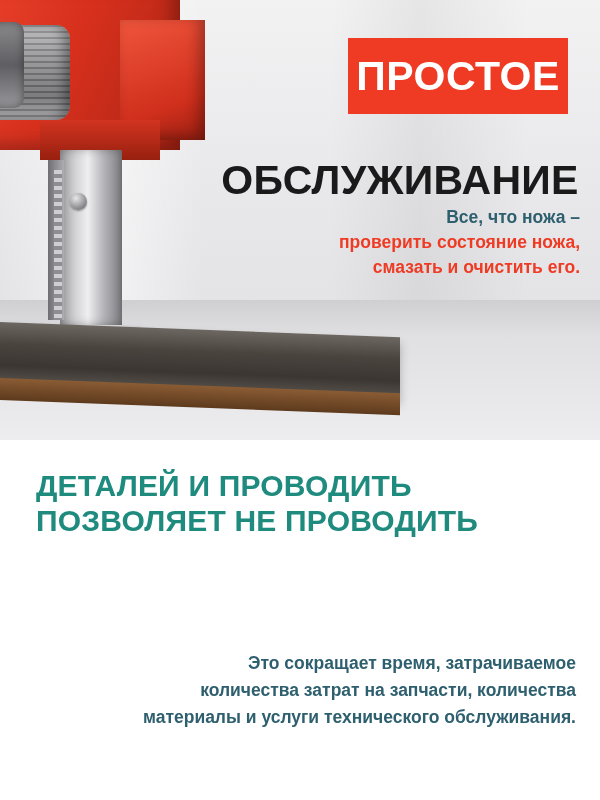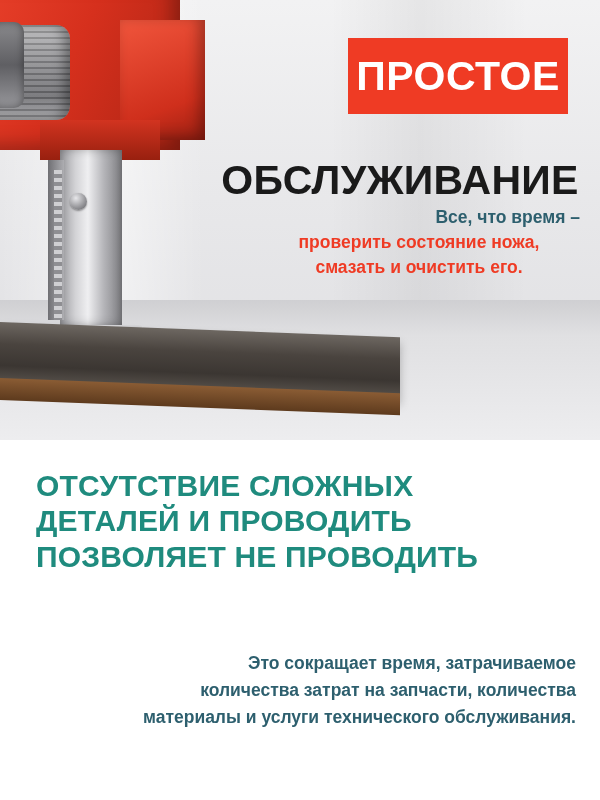--- a/index.html
+++ b/index.html
@@ -213,21 +213,21 @@
     position: absolute;
     left: 258px;
     top: 205px;
     width: 322px;
     text-align: right;
     font-size: 17.5px;
     font-weight: bold;
     line-height: 1.42;
     color: #2d5f6e;
   }
-  .subcopy .accent { color: #ef3b24; text-align: center; }
+  .subcopy .accent { color: #ef3b24; }
 
   
   .teal-head {
     position: absolute;
     left: 36px;
     top: 468px;
     width: 540px;
     font-size: 30px;
     font-weight: bold;
     color: #1f8b7e;
@@ -277,27 +277,26 @@
     <div class="bar-edge"></div>
   </div>
 
   <div class="banner">
     <span class="banner-text">ПРОСТОЕ</span>
   </div>
 
   <div class="headline2">ОБСЛУЖИВАНИЕ</div>
 
   <div class="subcopy">
-    <div>Все, что время –</div>
+    <div>Все, что ножа –</div>
     <div class="accent">проверить состояние ножа,</div>
     <div class="accent">смазать и очистить его.</div>
   </div>
 
   <div class="teal-head">
-    <div>ОТСУТСТВИЕ СЛОЖНЫХ</div>
     <div>ДЕТАЛЕЙ И ПРОВОДИТЬ</div>
     <div>ПОЗВОЛЯЕТ НЕ ПРОВОДИТЬ</div>
   </div>
 
   <div class="body-copy">
     <div>Это сокращает время, затрачиваемое</div>
     <div>количества затрат на запчасти, количества</div>
     <div>материалы и услуги технического обслуживания.</div>
   </div>
 

